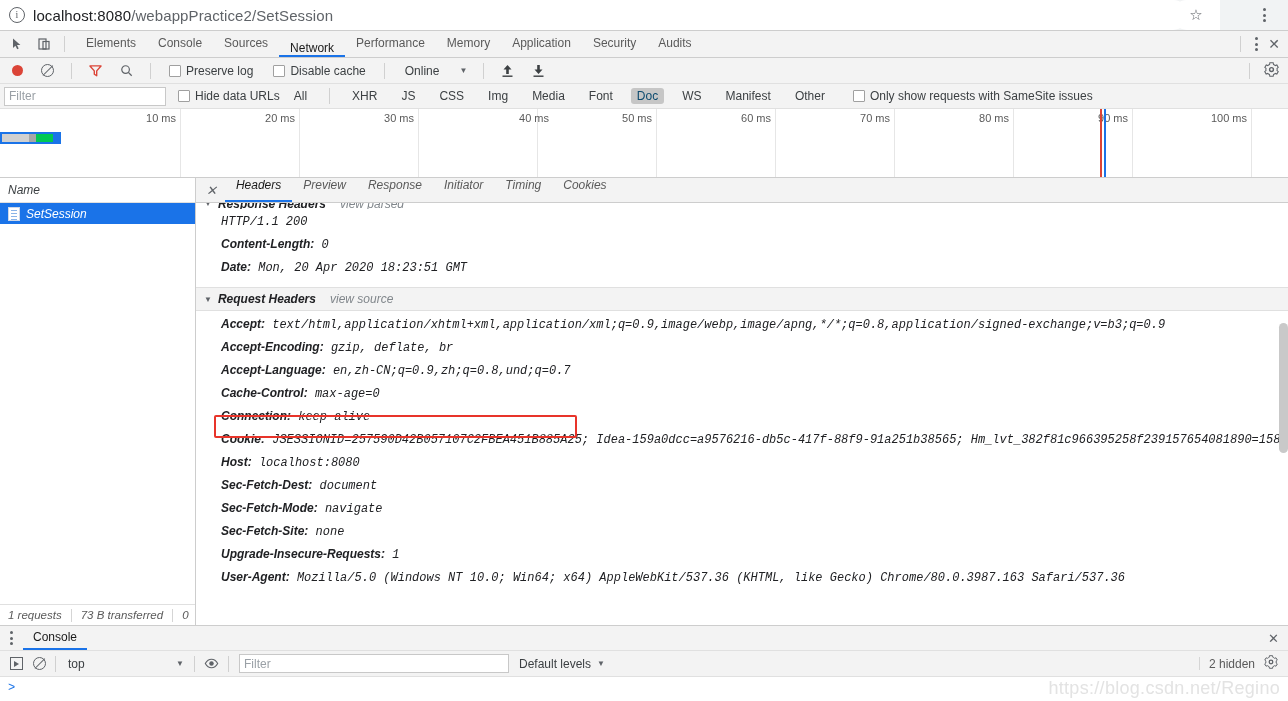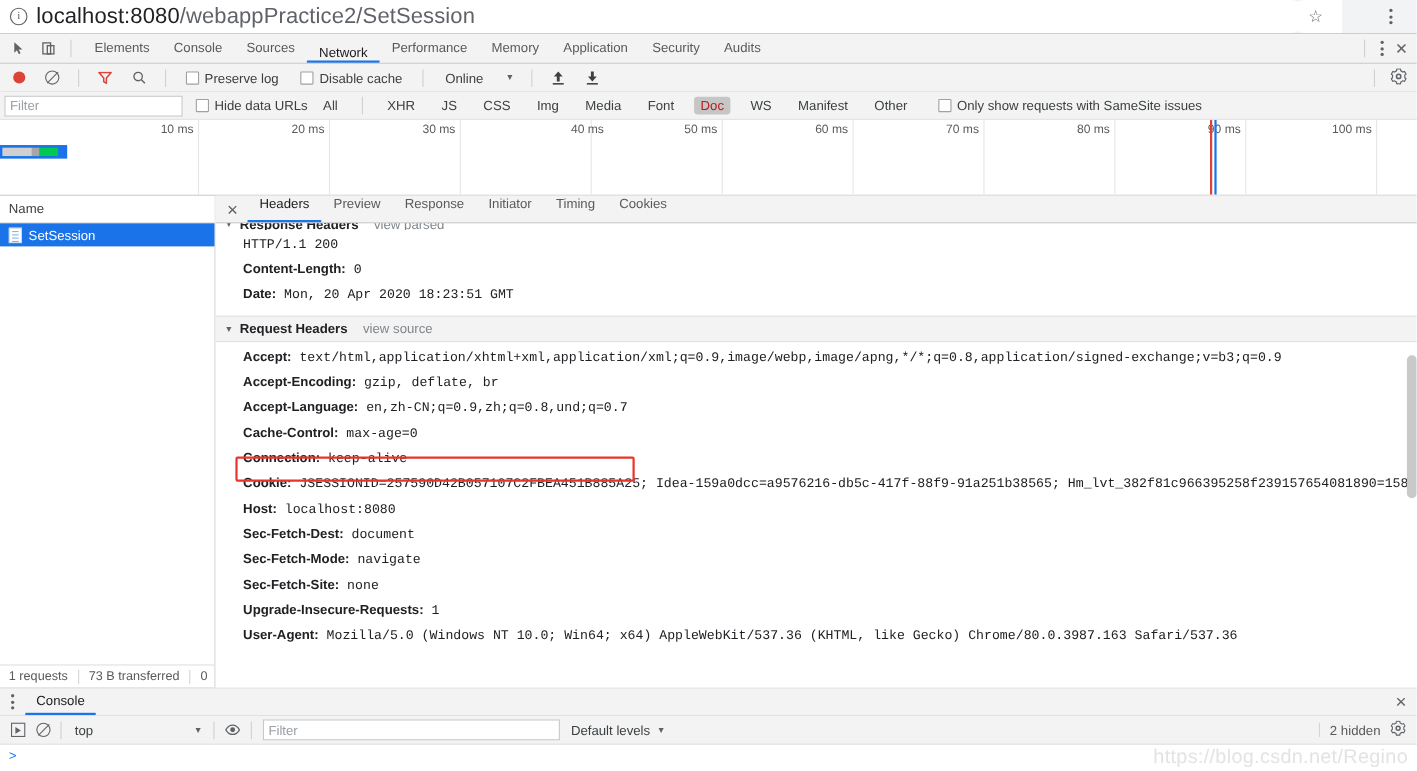--- a/index.html
+++ b/index.html
@@ -29,21 +29,21 @@
     border-radius: 0 15px 15px 0;
     display: flex; align-items: center;
   }
   .omni-info {
     width: 16px; height: 16px; margin-left: 9px; margin-right: 8px;
     border: 1.2px solid #5f6368; border-radius: 50%;
     display: flex; align-items: center; justify-content: center;
     font-size: 10px; color: #5f6368; font-family: "Liberation Serif", serif;
     line-height: 1;
   }
-  .omni-url { font-size: 20px; color: #202124; letter-spacing: 0.1px; white-space: nowrap; }
+  .omni-url { font-size: 15px; color: #202124; letter-spacing: 0.1px; white-space: nowrap; }
   .omni-url .dim { color: #5f6368; }
   .star-wrap {
     position: absolute; right: 68px; top: 0; height: 30px; width: 48px;
     background: #fff; border-radius: 15px 0 0 15px;
     display: flex; align-items: center; justify-content: center;
   }
   .star { font-size: 15px; color: #5f6368; }
   .omni-menu {
     position: absolute; right: 14px; top: 0; height: 30px; width: 20px;
     display: flex; align-items: center; justify-content: center;
@@ -99,37 +99,37 @@
   }
   .filter-input {
     width: 162px; height: 19px; margin-left: 4px; border: 1px solid #c8c8c8; background: #fff;
     font-size: 12px; padding: 0 4px; color: #202124; outline: none;
     font-family: "Liberation Sans", sans-serif;
   }
   .filter-input::placeholder { color: #9aa0a6; }
   .hide-urls { display: flex; align-items: center; gap: 5px; margin-left: 12px; font-size: 12px; color: #3c4043; }
   .type-pills { display: flex; align-items: center; gap: 12px; margin-left: 8px; }
   .pill { font-size: 12px; color: #3c4043; padding: 1px 6px; border-radius: 3px; white-space: nowrap; }
-  .pill.active { background: #c6c6c6; color: #b91c1c; }
+  .pill.active { background: #c6c6c6; color: #0c4a6e; }
   .samesite { display: flex; align-items: center; gap: 5px; margin-left: 22px; font-size: 12px; color: #3c4043; }
 
   
   .overview { height: 69px; min-height: 69px; position: relative; background: #fff; border-bottom: 1px solid #cdcdcd; overflow: hidden; }
   .ov-grid { position: absolute; inset: 0; margin-left: 44px; }
   .ov-tick { position: absolute; top: 0; bottom: 0; width: 1px; background: #e6e6e6; }
   .ov-label { position: absolute; top: 3px; font-size: 11px; color: #5a5a5a; transform: translateX(-100%); padding-right: 4px; white-space: nowrap; }
   .wf-bar {
     position: absolute; left: 0; top: 23px; height: 12px; width: 61px;
     border: 2px solid #1a73e8; background: #1a73e8; display: flex; overflow: hidden;
   }
   .wf-seg { height: 100%; }
   .ev-line { position: absolute; top: 0; bottom: 0; width: 1.5px; }
 
   
-  .main { flex: 1; display: flex; min-height: 0; }
+  .main { flex: 1; display: flex; min-height: 0; font-style: italic; }
   .req-list { width: 196px; min-width: 196px; display: flex; flex-direction: column; border-right: 1px solid #cdcdcd; background: #fff; }
   .col-head { height: 25px; min-height: 25px; display: flex; align-items: center; padding-left: 8px; font-size: 12px; color: #3c4043; border-bottom: 1px solid #e0e0e0; background: #fff; }
   .req-row { height: 21px; display: flex; align-items: center; gap: 6px; padding-left: 8px; background: #1a73e8; color: #fff; font-size: 12px; }
   .doc-ico { width: 12px; height: 14px; background: #fff; border: 1px solid #cfd8e8; position: relative; flex: none; }
   .doc-ico::before { content: ''; position: absolute; left: 2px; top: 2px; right: 2px; height: 1px; background: #8ab4e8; box-shadow: 0 3px 0 #8ab4e8, 0 6px 0 #8ab4e8, 0 9px 0 #8ab4e8; }
   .req-spacer { flex: 1; }
   .req-status { height: 21px; min-height:21px; display: flex; align-items: center; font-size: 11.5px; color: #5a5a5a; border-top: 1px solid #e0e0e0; padding-left: 8px; gap: 9px; }
   .rs-sep { width: 1px; height: 13px; background: #d5d5d5; }
 
   

